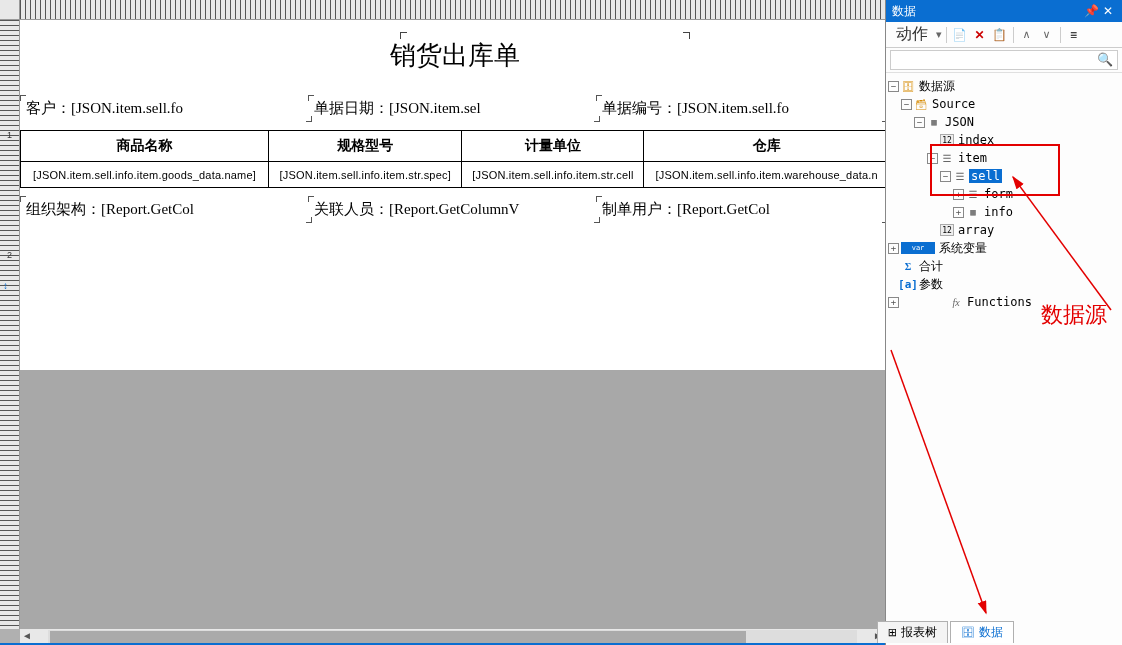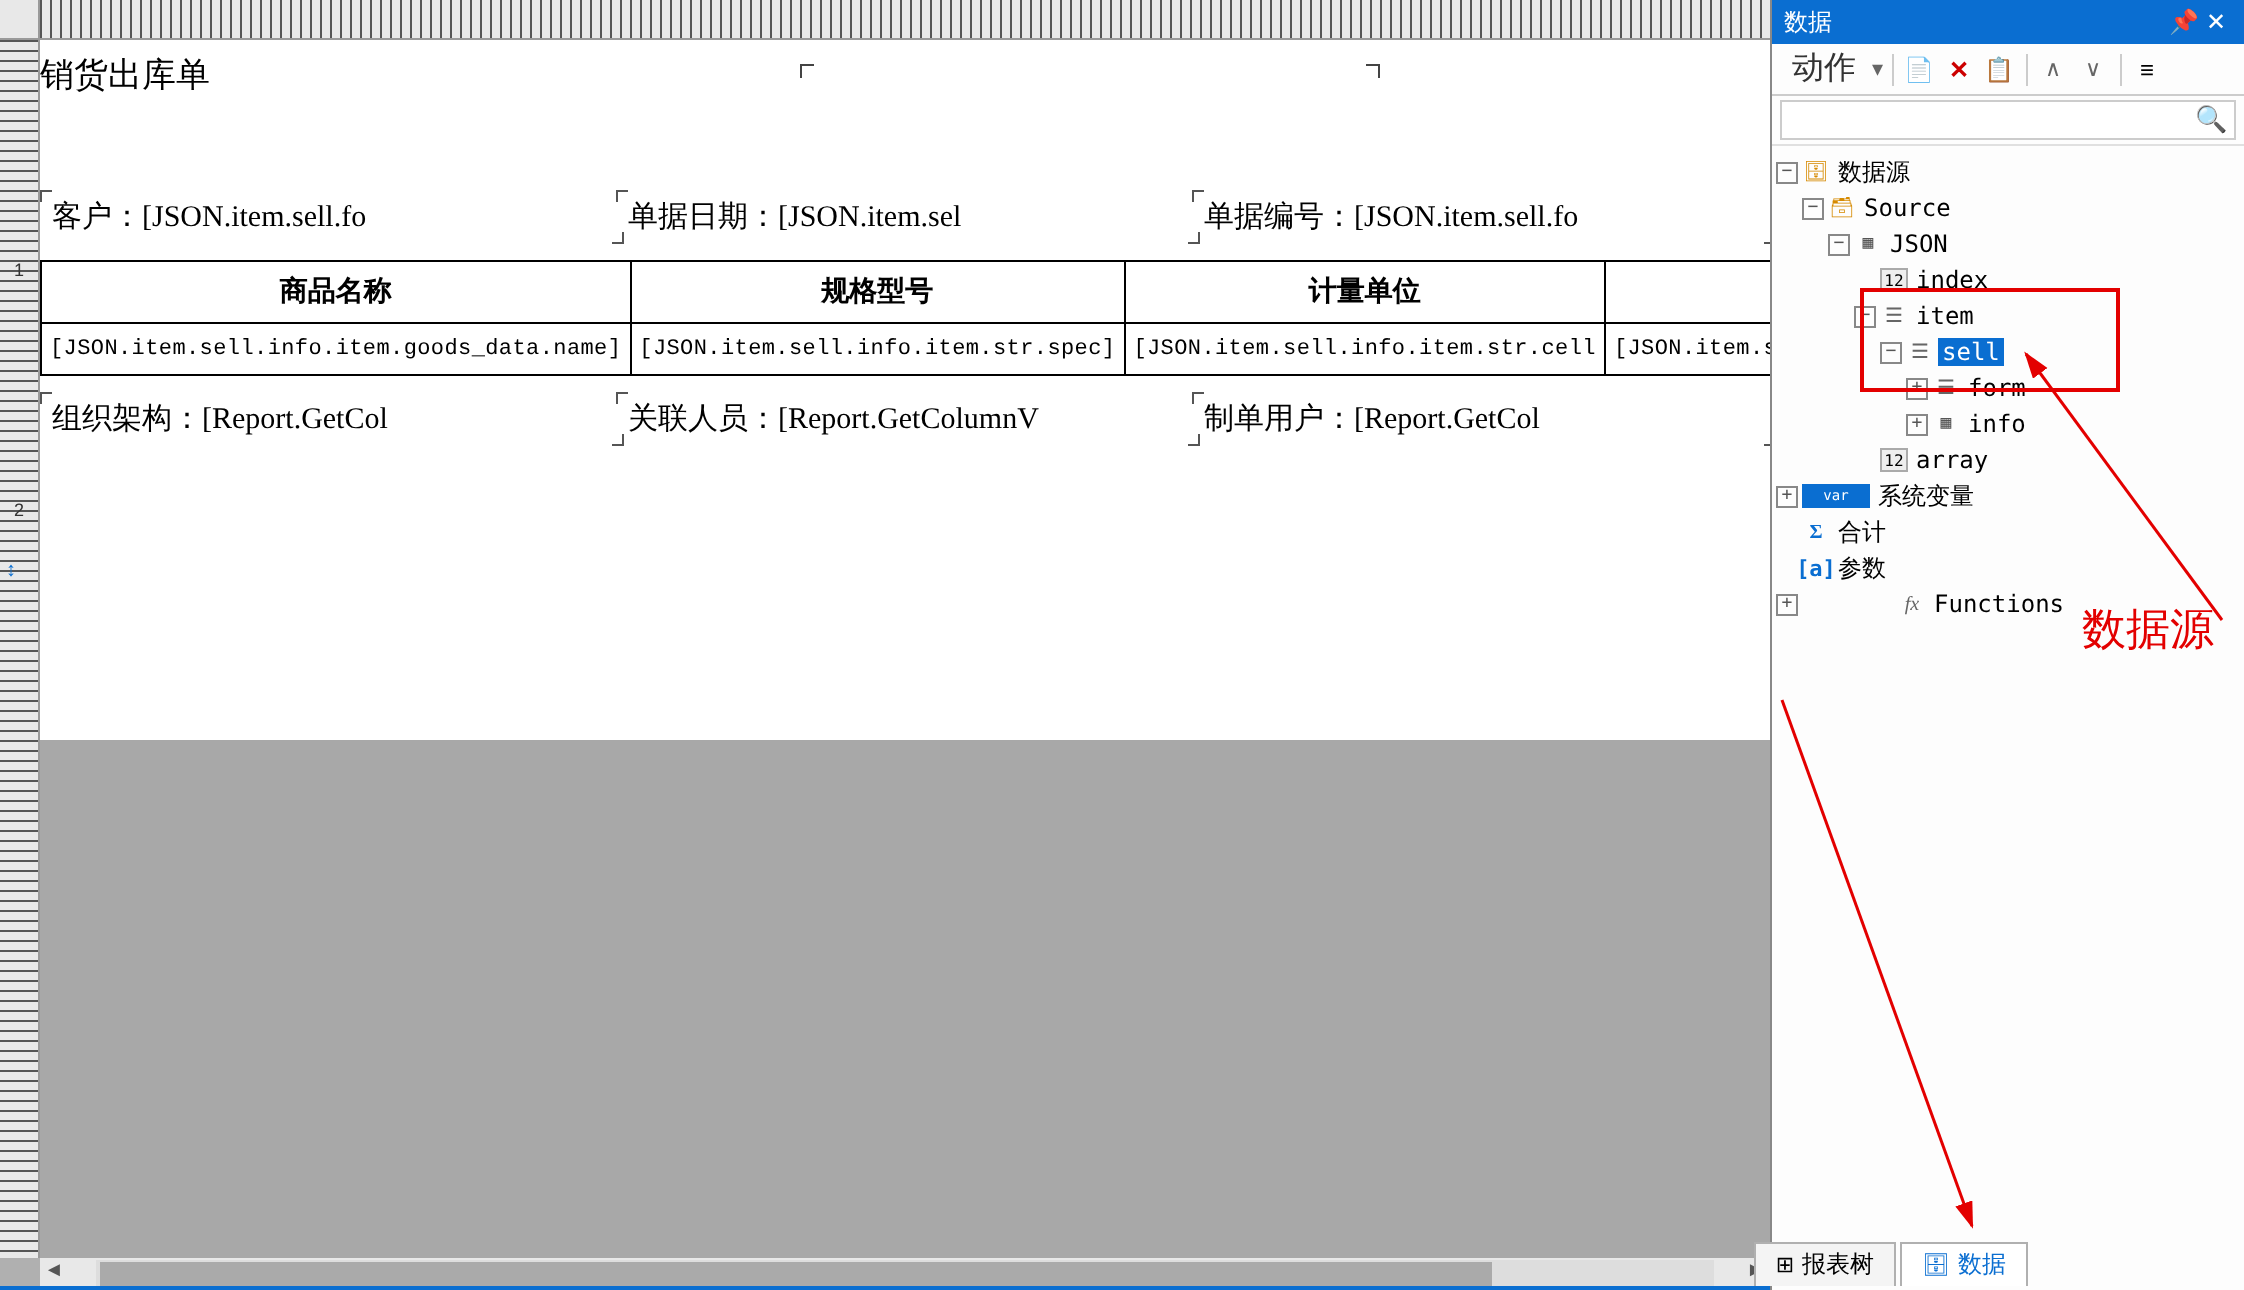--- a/index.html
+++ b/index.html
@@ -13,36 +13,36 @@
 .ruler-h { position: absolute; top: 0; left: 20px; right: 0; height: 20px; background: #e8e8e8; border-bottom: 1px solid #999; z-index: 2; overflow: hidden; }
 .ruler-h-ticks { height: 100%; background-image: repeating-linear-gradient(to right, #555 0, #555 1px, transparent 1px, transparent 5px); position: relative; }
 .ruler-v { position: absolute; top: 20px; left: 0; bottom: 16px; width: 20px; background: #e8e8e8; border-right: 1px solid #999; z-index: 2; }
 .ruler-v-ticks { width: 100%; height: 100%; background-image: repeating-linear-gradient(to bottom, #555 0, #555 1px, transparent 1px, transparent 5px); }
 .ruler-v-num { font-size: 9px; text-align: center; color: #333; position: absolute; left: 0; right: 0; }
 .resize-arrow { position: absolute; left: 3px; top: 260px; width: 14px; height: 10px; color: #0a6ed1; font-size: 10px; z-index:3; }
 
 .canvas-wrap { position: absolute; top: 20px; left: 20px; right: 0; bottom: 16px; background: #a8a8a8; overflow: hidden; }
 .report-page { background: #fff; margin: 0; width: 870px; height: 350px; position: relative; font-family: "SimSun", serif; }
 
-.rpt-title { text-align: left; font-size: 17px; padding: 6px 0; position: relative; }
+.rpt-title { text-align: center; font-size: 26px; padding: 18px 0; position: relative; }
 .rpt-title::before, .rpt-title::after { content: ''; position: absolute; width: 6px; height: 6px; border: 1px solid #444; }
 .rpt-title::before { top: 12px; left: 380px; border-right: none; border-bottom: none; }
 .rpt-title::after { top: 12px; right: 200px; border-left: none; border-bottom: none; }
 
 .rpt-row { display: flex; padding: 6px 2px; font-size: 15px; position: relative; }
 .rpt-row .field-block { position: relative; padding: 2px 4px; }
 .field-block::before { content: ''; position: absolute; top: -2px; left: -2px; width: 5px; height: 5px; border-top: 1px solid #555; border-left: 1px solid #555; }
 .field-block::after { content: ''; position: absolute; bottom: -2px; right: -2px; width: 5px; height: 5px; border-bottom: 1px solid #555; border-right: 1px solid #555; }
 
-.header-row .field-block { width: 288px; margin-top: 36px; }
+.header-row .field-block { width: 288px; }
 
 .rpt-table { border-collapse: collapse; width: 100%; margin: 4px 0; font-size: 14px; }
 .rpt-table th, .rpt-table td { border: 1px solid #000; padding: 6px 4px; text-align: center; }
 .rpt-table th { font-weight: bold; height: 28px; }
-.rpt-table td { font-size: 11px; height: 26px; font-family: Liberation Mono, monospace; letter-spacing: 0.2px; }
+.rpt-table td { font-size: 11px; height: 26px; font-family: Liberation Sans, sans-serif; letter-spacing: 0.2px; }
 
 .org-row .field-block { width: 288px; }
 .log-row .field-block { width: 570px; }
 .log-row .field-block.short { width: 290px; }
 
 .hscroll { position: absolute; bottom: 0; left: 20px; right: 0; height: 16px; background: #e8e8e8; display: flex; align-items: center; }
 .hscroll-track { flex: 1; height: 14px; background: #ddd; position: relative; margin: 0 14px; }
 .hscroll-thumb { position: absolute; top: 1px; left: 2px; height: 12px; width: 86%; background: #aaa; }
 .hscroll-arrow { width: 14px; height: 14px; text-align: center; line-height: 12px; color: #555; font-size: 10px; }
 .bottom-blue { position:absolute; left:0; right:0; bottom:0; height:2px; background:#0a6ed1; }

